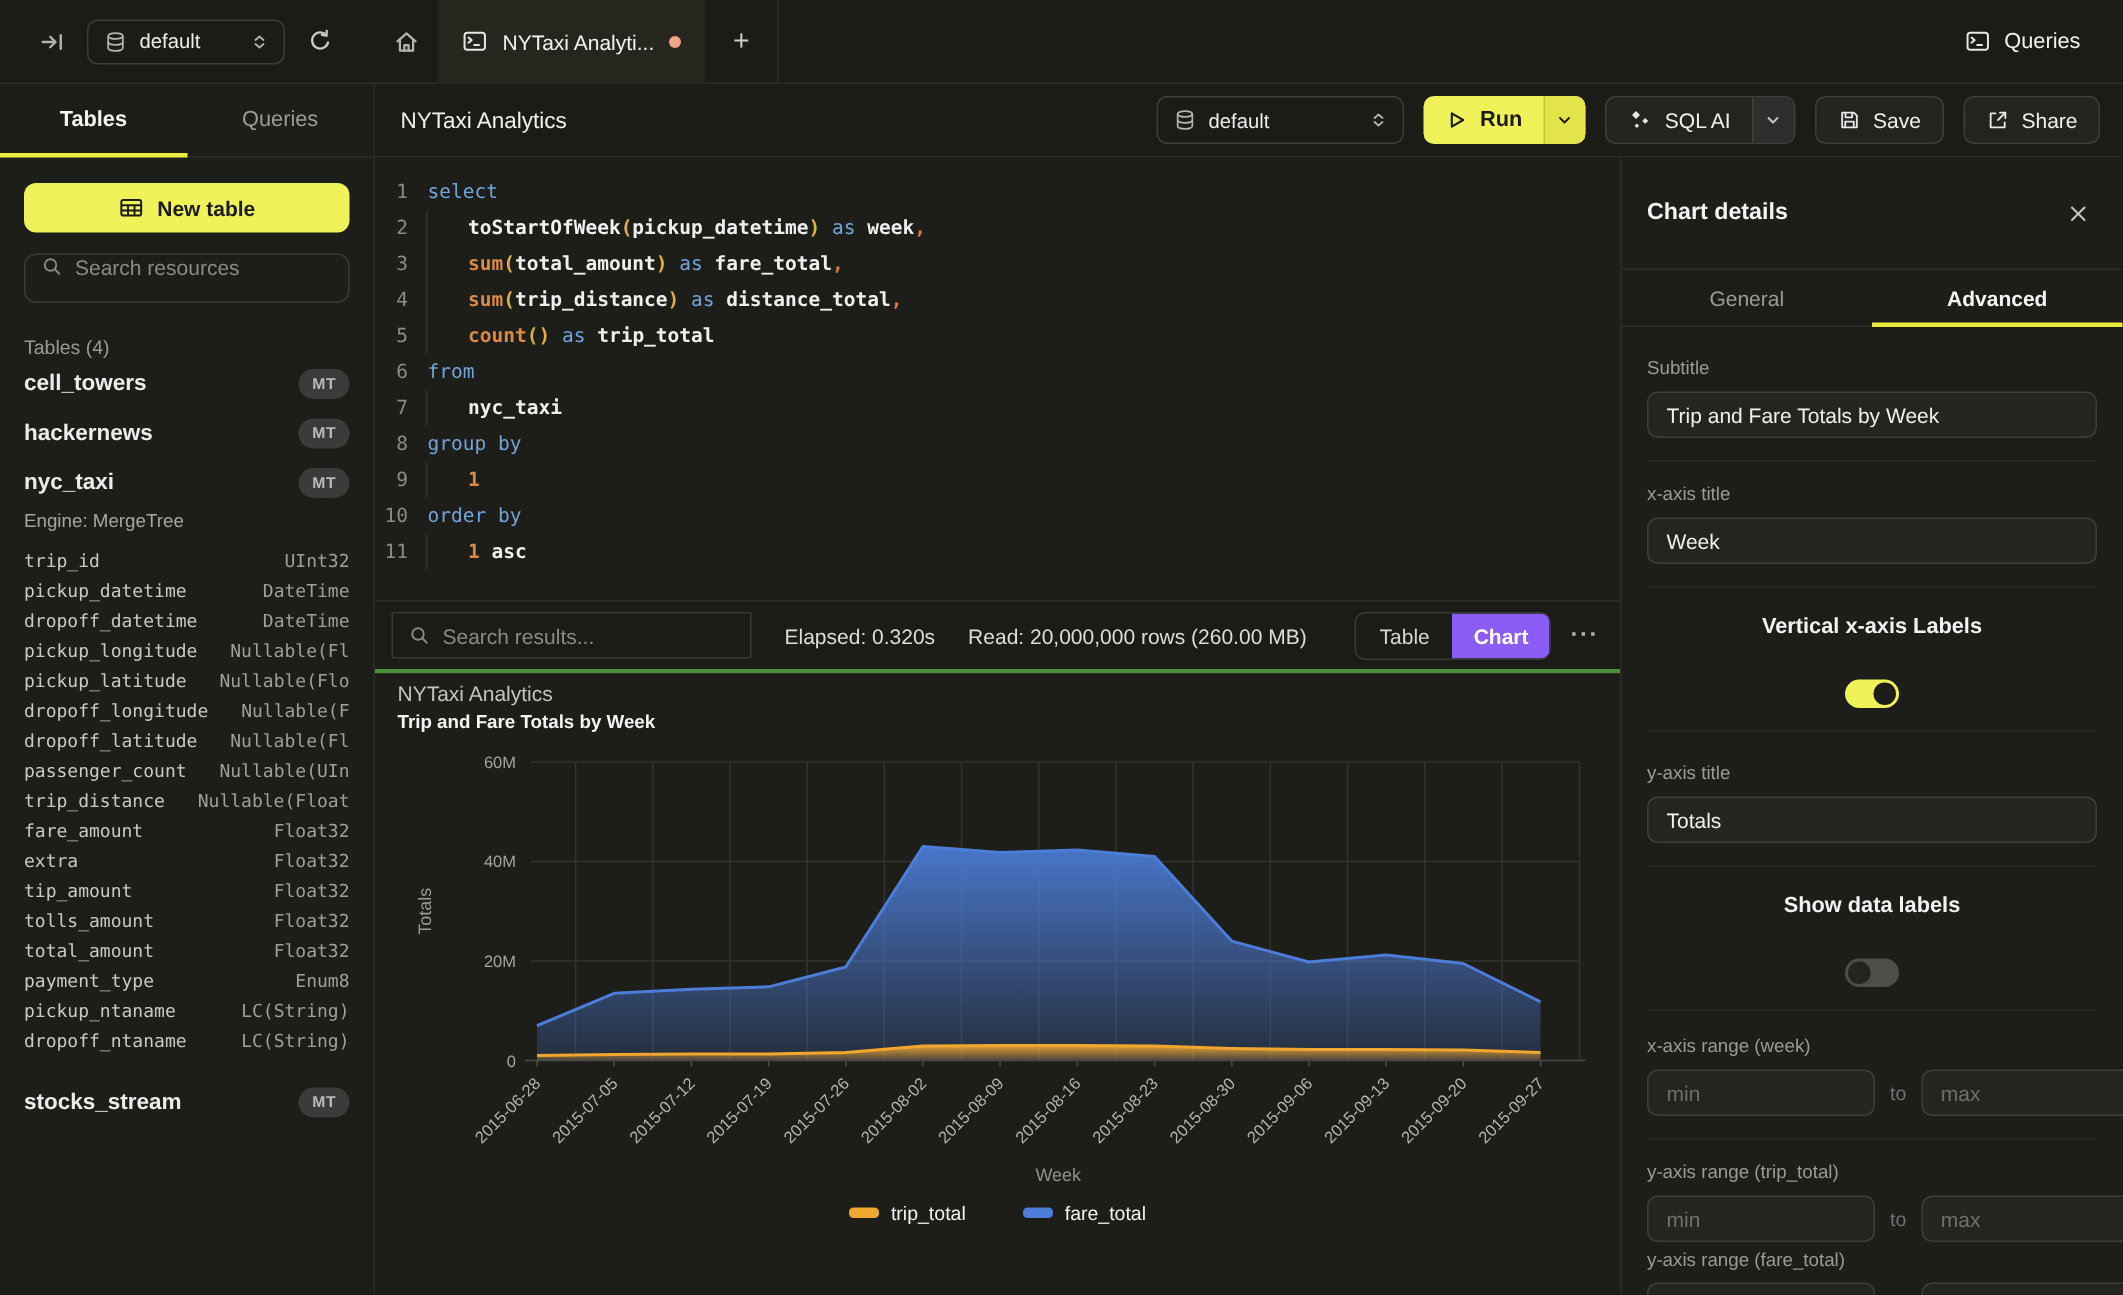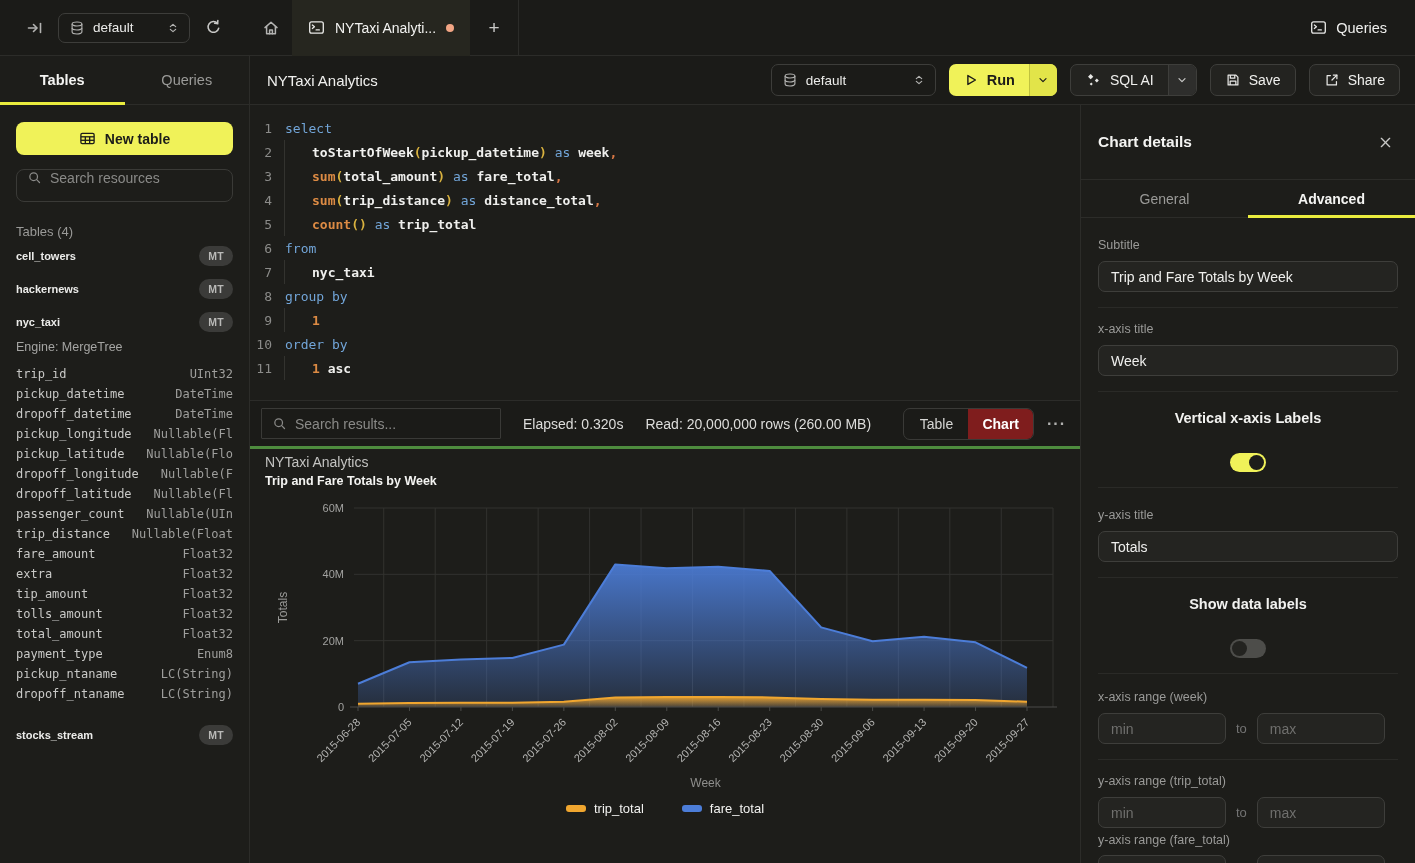--- a/index.html
+++ b/index.html
@@ -43,21 +43,21 @@
   .new-table-btn { width:217px; height:33px; border:none; border-radius:8px; display:flex;
     align-items:center; justify-content:center; gap:9px; font-size:14px; font-weight:700;
     color:#1c1c19; cursor:pointer; }
   .side-search { margin-top:14px; width:217px; height:33px; border:1px solid #3a3a37; border-radius:8px;
     display:flex; align-items:flex-start; gap:8px; padding:0 10px; color:#8a8a88; }
   .side-search input { background:transparent; border:none; outline:none; color:#e8e8e6;
     font-size:14px; width:100%; font-family:"Liberation Sans",sans-serif; }
   .side-search input::placeholder { color:#8a8a88; }
   .section-title { margin-top:22px; font-size:13px; color:#9a9a98; }
   .tbl-row { height:33px; display:flex; align-items:center; justify-content:space-between; cursor:pointer; }
-  .tbl-name { font-size:11px; font-weight:600; color:#ececea; }
+  .tbl-name { font-size:15px; font-weight:600; color:#ececea; }
   .badge { background:#3b3b39; color:#b9b9b7; font-size:10.5px; font-weight:700;
     padding:4px 9px; border-radius:10px; letter-spacing:.3px; }
   .engine-line { font-size:12.5px; color:#a5a5a3; margin:2px 0 10px 0; }
   .col-row { height:20px; display:flex; justify-content:space-between; align-items:center;
     font-family:"DejaVu Sans Mono", monospace; font-size:12px; }
   .col-name { color:#c9c9c7; }
   .col-type { color:#9f9f9d; }
   .tbl-row.last { margin-top:14px; }
 
   
@@ -98,21 +98,21 @@
   .results-search { width:240px; height:31px; border:1px solid #3a3a37; border-radius:1px;
     display:flex; align-items:center; gap:8px; padding:0 10px; color:#8a8a88; }
   .results-search input { background:transparent; border:none; outline:none; width:100%;
     color:#e8e8e6; font-size:14px; font-family:"Liberation Sans",sans-serif; }
   .results-search input::placeholder { color:#8a8a88; }
   .stat { font-size:14px; color:#dddddb; margin-left:22px; white-space:nowrap; }
   .view-toggle { margin-left:auto; display:flex; height:32px; border:1px solid #3a3a37;
     border-radius:7px; overflow:hidden; }
   .view-opt { min-width:64px; padding:0 14px; display:flex; align-items:center; justify-content:center;
     font-size:14px; color:#d6d6d4; cursor:pointer; }
-  .view-opt.active { background:#7f1d1d; color:#ffffff; font-weight:600; }
+  .view-opt.active { background:#8b5cf6; color:#ffffff; font-weight:600; }
   .more-btn { margin-left:13px; background:none; border:none; color:#b0b0ae; font-size:16px;
     font-weight:700; letter-spacing:1px; cursor:pointer; }
 
   .green-divider { position:absolute; left:250px; top:446px; width:830px; height:3px; }
 
   
   .chart-area { position:absolute; left:250px; top:449px; width:830px; height:414px; background:#1d1d1a; }
   .chart-titles { position:absolute; left:15px; top:5px; }
   .chart-title { font-size:14px; color:#c3c3c1; }
   .chart-subtitle { font-size:12.5px; font-weight:700; color:#f4f4f2; margin-top:4px; }
@@ -141,21 +141,21 @@
   .fld-input::placeholder { color:#6f6f6d; }
   .divider { border-top:1px solid #2a2a27; margin-top:15px; }
   .toggle-row { display:flex; align-items:center; gap:27px; margin-top:18px;flex-direction:column; }
   .toggle-row .t-label { font-size:14.5px; font-weight:700; color:#f2f2f0; }
   .toggle { width:36px; height:19px; border-radius:10px; position:relative; cursor:pointer;
     background:#4d4d4a; flex:none; }
   .toggle .knob { position:absolute; top:2px; left:2px; width:15px; height:15px; border-radius:50%;
     background:#232320; }
   .toggle.on .knob { left:auto; right:2px; background:#1d1d1a; }
   .range-row { display:flex; align-items:center; gap:10px; margin-top:0; }
-  .range-row .fld-input { width:128px; }
+  .range-row .fld-input { width:152px; }
   .range-to { font-size:13px; color:#737373; }
 </style>
 </head>
 <body>
 
 <div class="topbar">
   <div class="topbar-left">
     <button class="icon-btn">
       <span>
         <svg width="18" height="18" viewBox="0 0 18 18" fill="none" stroke="#b3b3b1" stroke-width="1.6" stroke-linecap="round" stroke-linejoin="round">

